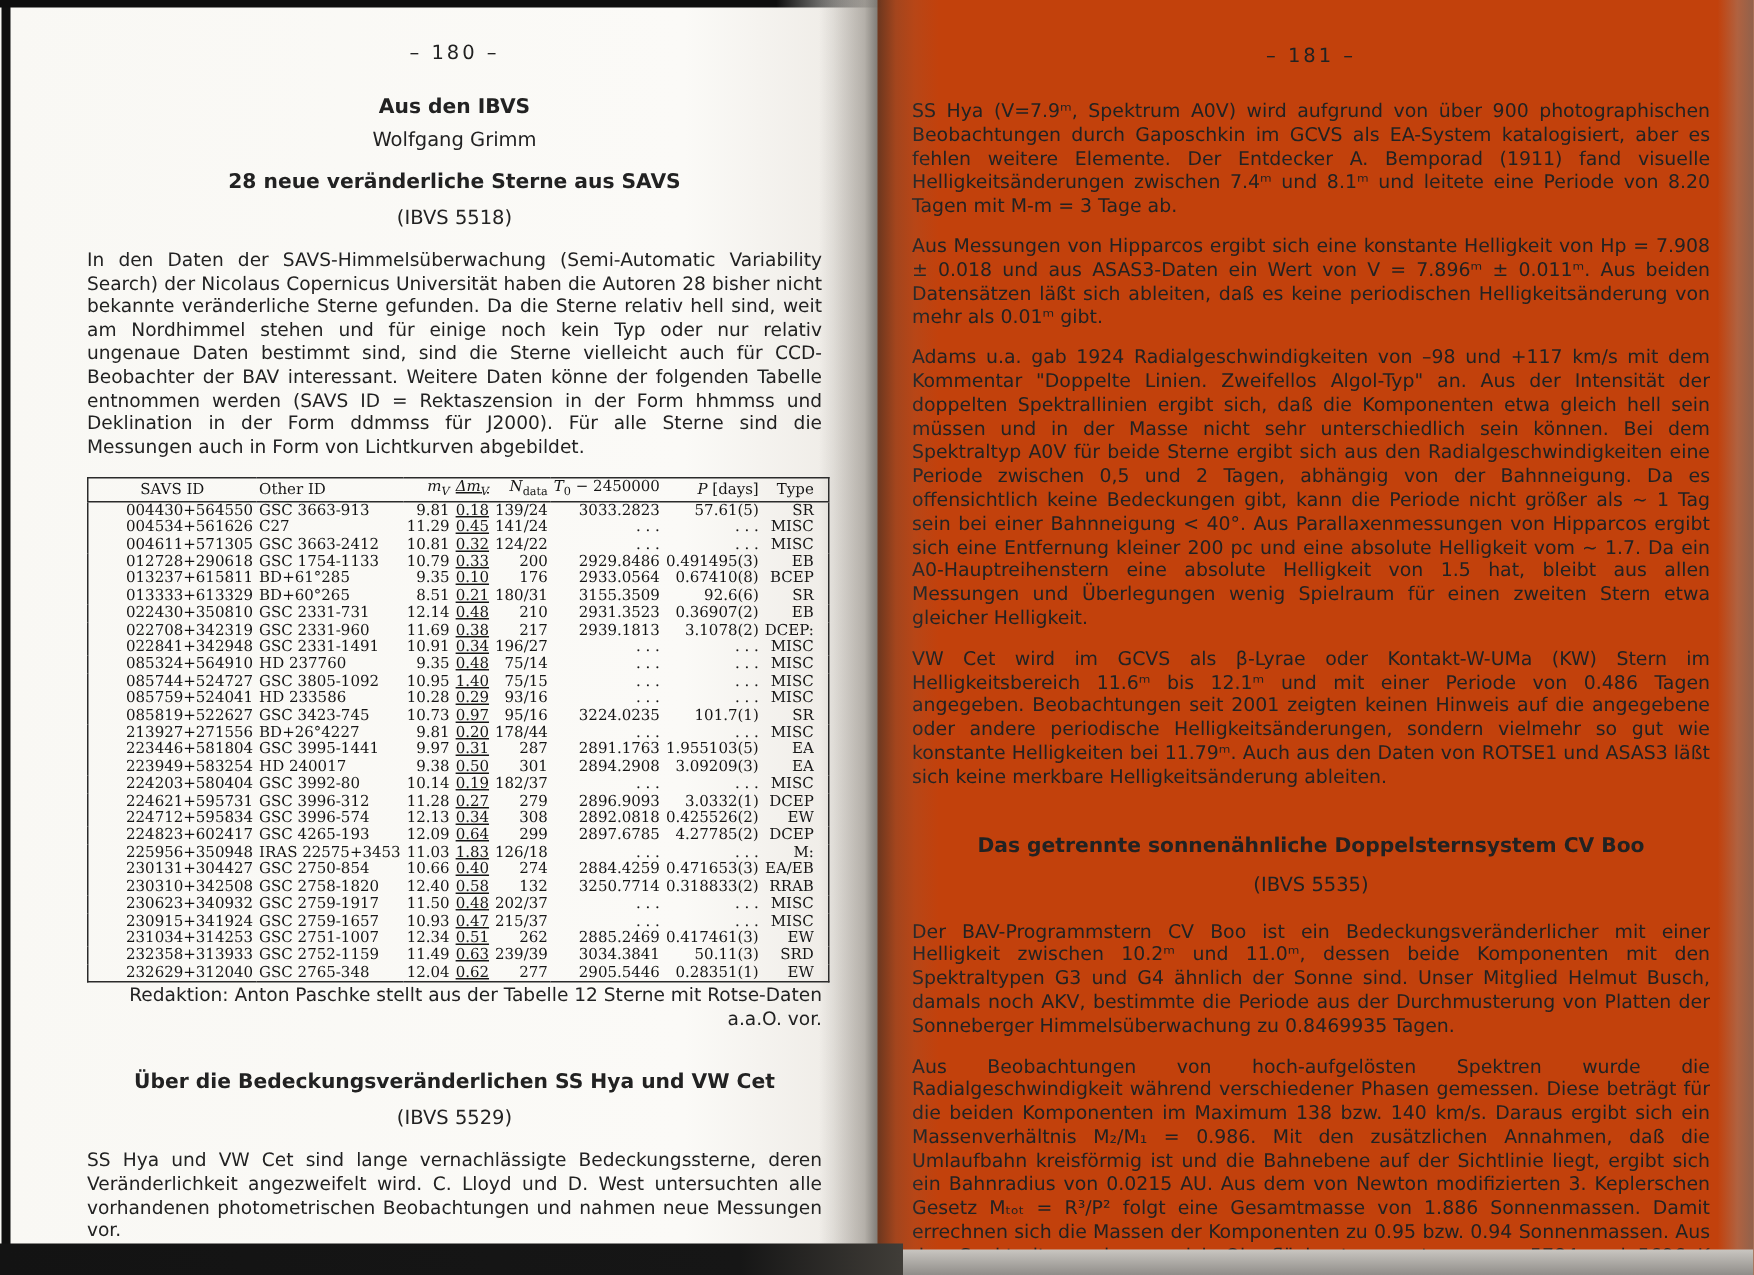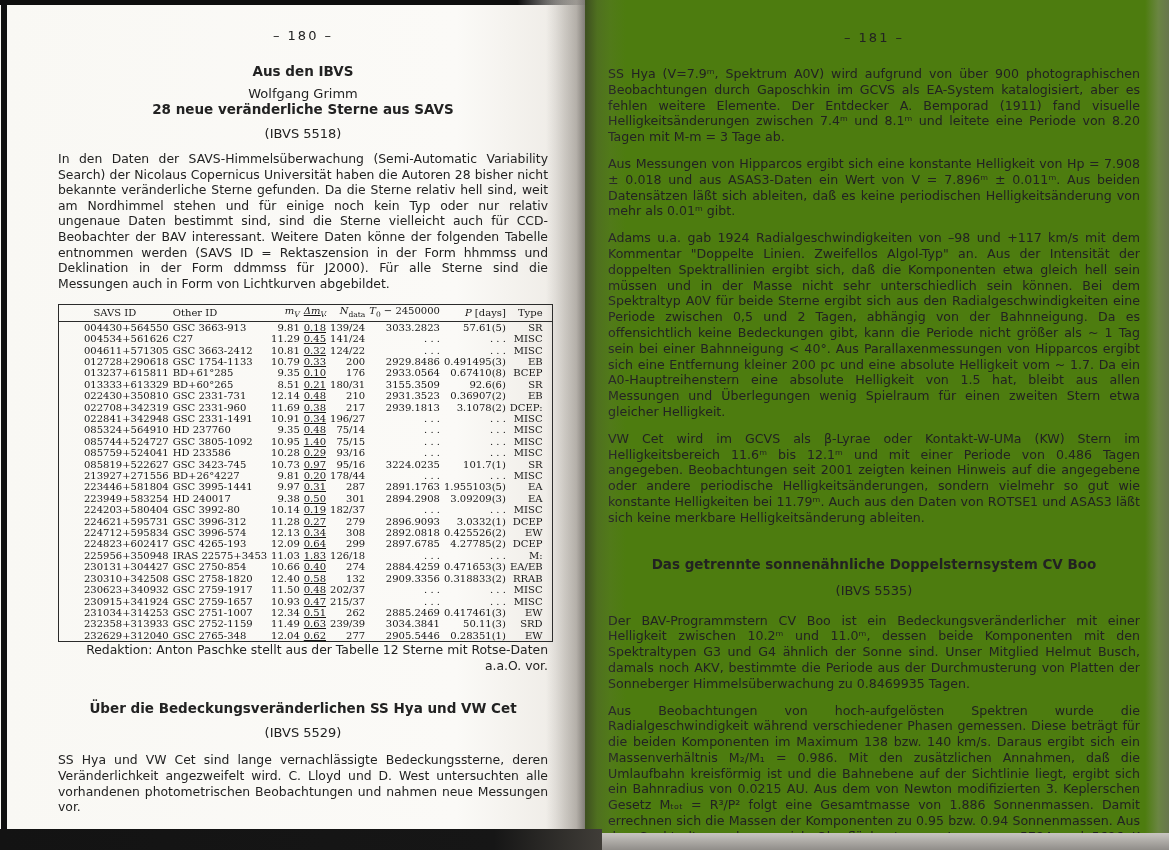--- a/index.html
+++ b/index.html
@@ -1,18 +1,18 @@
 <!DOCTYPE html>
 <html><head>
 <meta charset="utf-8">
 <style>
   html,body { margin:0; padding:0; background:#9a968e; }
   .scan {
     position:relative; width:1169px; height:850px; overflow:hidden;
-    background:#4d7c0f;
+    background:#c2410c;
     font-family:"DejaVu Sans", sans-serif;
     color:#222;
   }
   
   .page-left-bg {
     position:absolute; left:0; top:0; width:585px; height:850px;
     background:linear-gradient(to right,#f9f8f4 0%,#fbfaf7 78%,#efece7 95%,#ded9d2 100%);
   }
   .page-right-bg {
     position:absolute; left:585px; top:0; width:584px; height:850px;
@@ -32,21 +32,21 @@
   .band-bottom-right { position:absolute; left:602px; bottom:0; width:567px; height:17px;
                  background:linear-gradient(to bottom,#c9c6c1 0%,#908d89 100%); }
 
   
   .col { position:absolute; }
   .col-left  { left:58px;  top:20px; width:490px; }
   .col-right { left:608px; top:22px; width:532px; }
 
   .pagenum { text-align:center; font-size:13px; letter-spacing:2px; margin:8px 0 0 0; }
   .h-bold  { text-align:center; font-size:13.5px; font-weight:bold; margin:0; }
-  .h-plain { text-align:center; font-size:13px; font-weight:normal; margin:0; }
+  .h-plain { text-align:center; font-size:13px; font-weight:normal; margin:12px; }
   .para    { font-size:12.4px; line-height:15.6px; text-align:justify; margin:0; }
 
   .col-left .pagenum { margin-bottom:20px; }
   .m-author   { margin-top:7px; }
   .m-title2   { }
   .m-ibvs     { margin-top:9px; }
   .m-intro    { margin-top:10px; }
   .m-redak    { text-align:right; }
   .m-title3   { margin-top:27px; }
   .m-sshya    { margin-top:12px; }
@@ -324,21 +324,21 @@
             <td>2884.4259</td>
             <td>0.471653(3)</td>
             <td>EA/EB</td>
           </tr>
           <tr>
             <td>230310+342508</td>
             <td>GSC 2758-1820</td>
             <td>12.40</td>
             <td>0.58</td>
             <td>132</td>
-            <td>2909.3356</td>
+            <td>3250.7714</td>
             <td>0.318833(2)</td>
             <td>RRAB</td>
           </tr>
           <tr>
             <td>230623+340932</td>
             <td>GSC 2759-1917</td>
             <td>11.50</td>
             <td>0.48</td>
             <td>202/37</td>
             <td>. . .</td>

